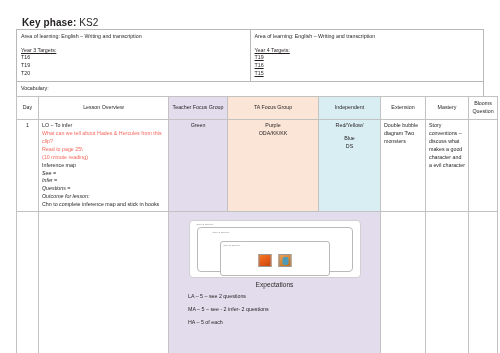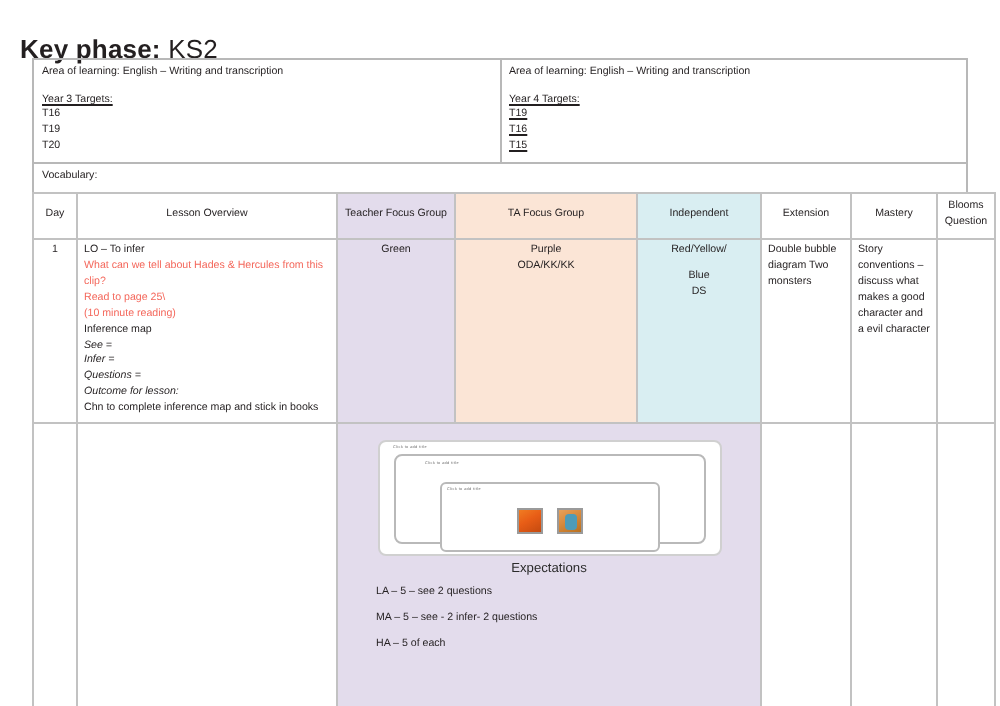--- a/index.html
+++ b/index.html
@@ -6,22 +6,22 @@
   body{
     width:500px;height:353px;
     background:#ffffff;
     font-family:"Liberation Sans", sans-serif;
     color:#231f20;
     overflow:hidden;
   }
   .page{position:relative;width:500px;height:353px;box-sizing:border-box;}
 
   .title{
-    position:absolute;left:10px;top:17px;
-    font-size:13px;font-weight:bold;letter-spacing:.1px;
+    position:absolute;left:22px;top:17px;
+    font-size:10px;font-weight:bold;letter-spacing:.1px;
   }
   .title .val{font-weight:normal;}
 
   
   table{border-collapse:collapse;}
   .top-table{
     position:absolute;left:16px;top:29px;width:468px;
     table-layout:fixed;
   }
   .top-table td{

